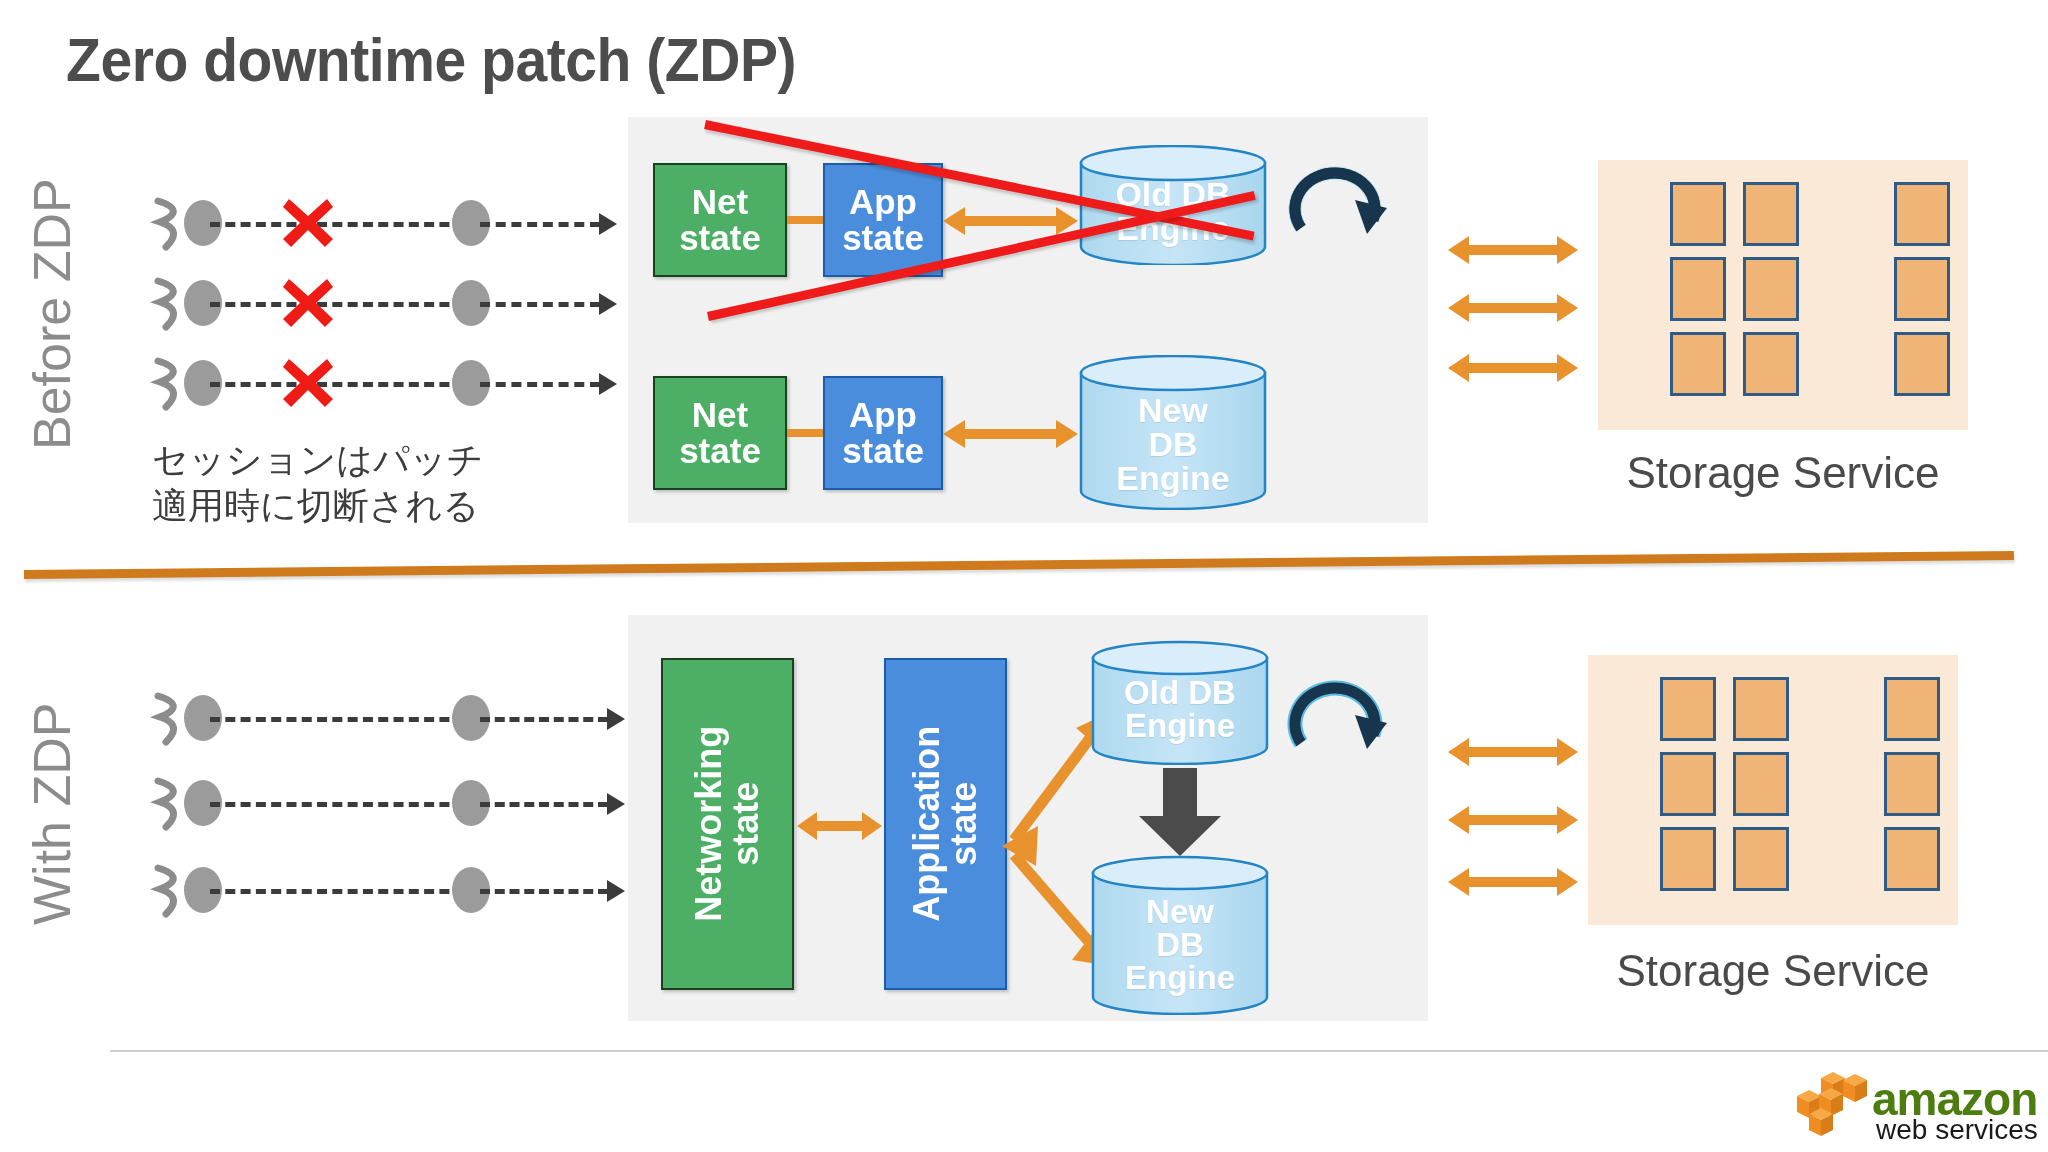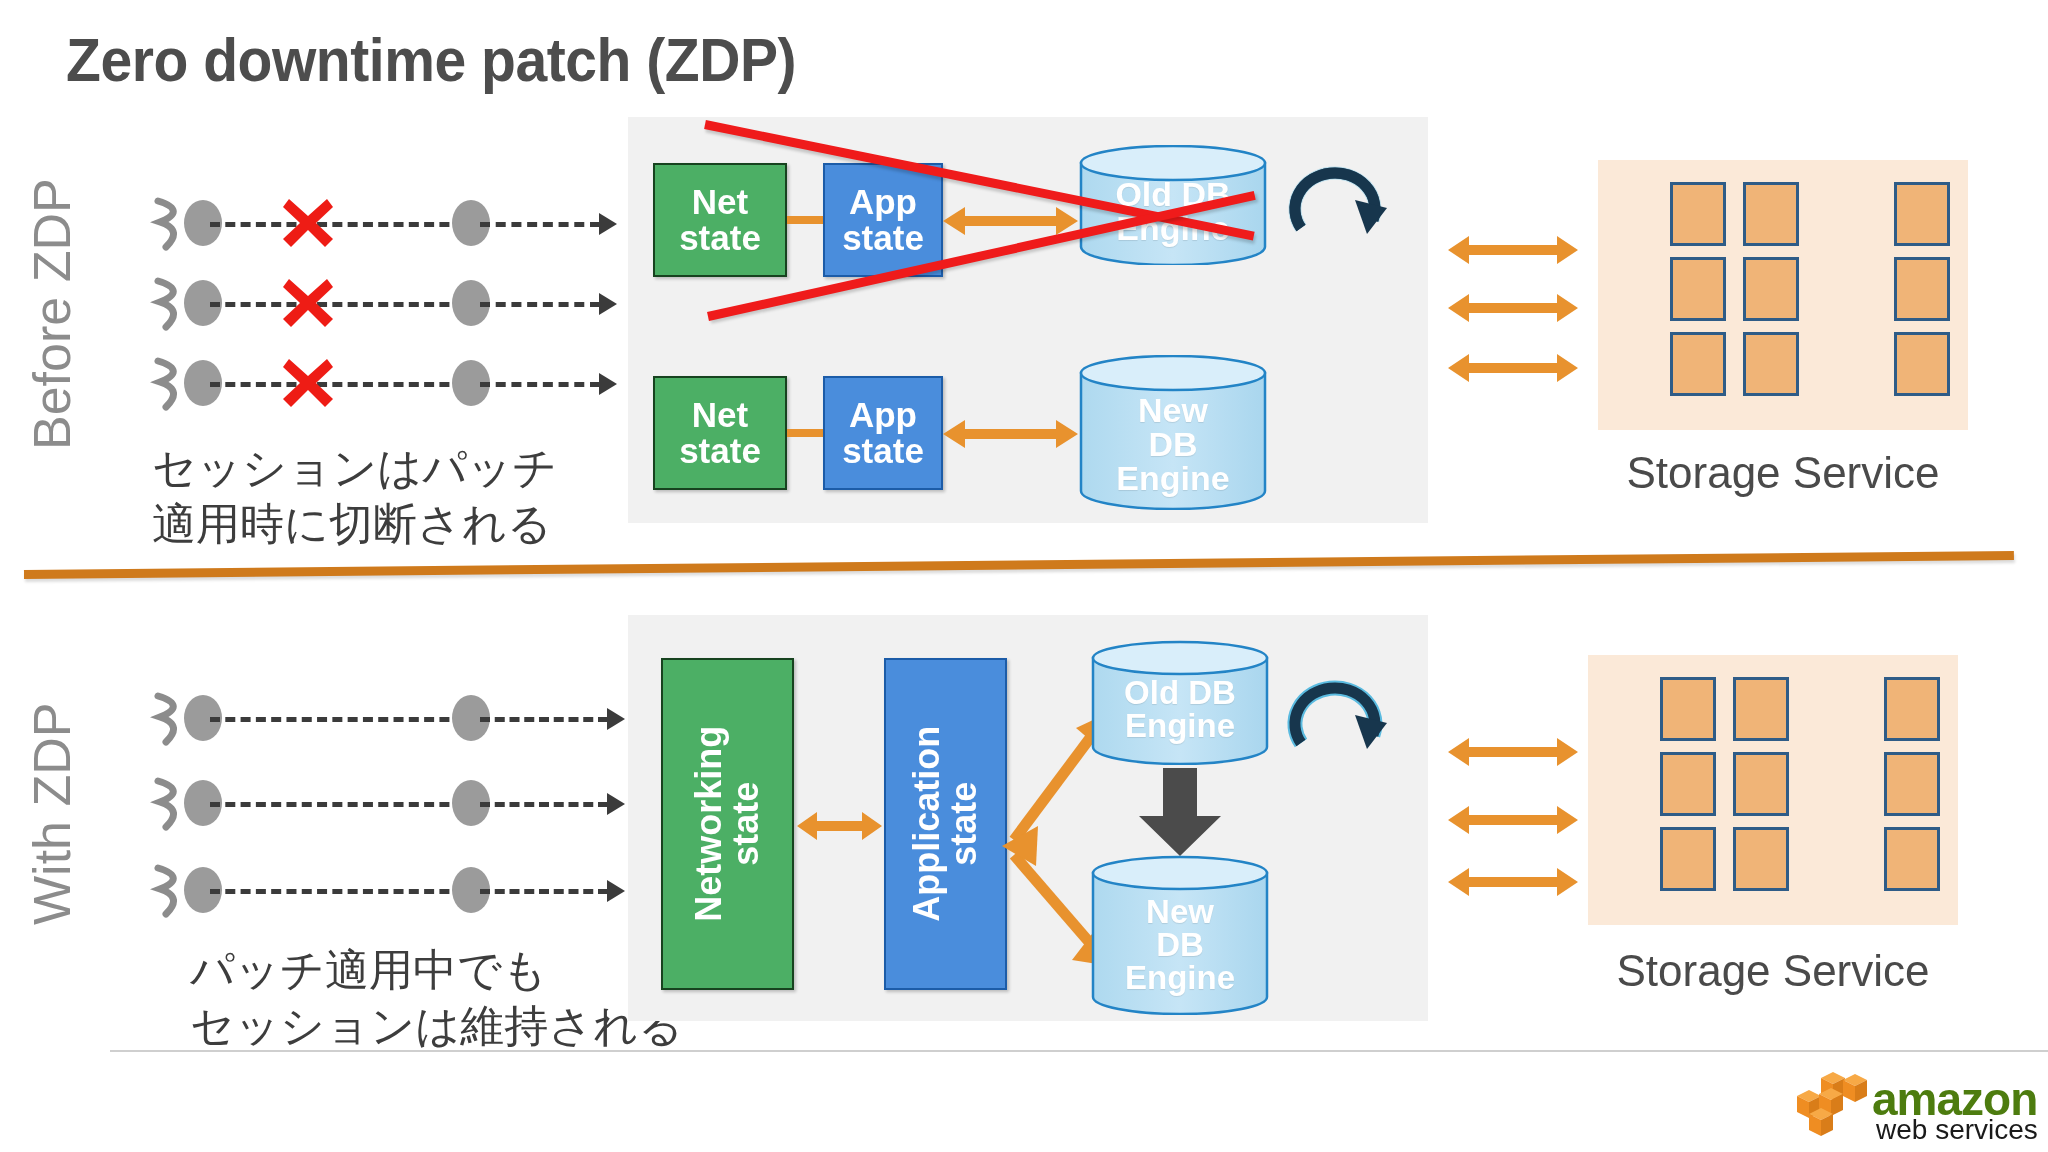--- a/index.html
+++ b/index.html
@@ -51,24 +51,24 @@
     border-bottom: 11px solid transparent;
     border-left: 18px solid #3b3b3b;
   }
   .red-x {
     position: absolute; width: 56px; height: 56px;
   }
 
   
   .caption {
     position: absolute;
-    font-size: 44px; line-height: 1.28;
+    font-size: 36px; line-height: 1.28;
     color: #3d3d3d;
     white-space: pre-line;
-    font-family: Liberation Sans, sans-serif;
+    font-family: Liberation Mono, monospace;
   }
 
   
   .gray-panel {
     position: absolute; background: #f1f1f1;
   }
 
   
   .state-box {
     position: absolute;
@@ -322,22 +322,20 @@
     <svg class="squiggle" viewBox="0 0 40 56">
       <path d="M8 6 C 28 12, 28 20, 10 27 C 28 33, 26 42, 16 52" fill="none" stroke="#8c8c8c" stroke-width="7" stroke-linecap="round"></path>
     </svg>
     <div class="node" style="left:34px; top:5px;"></div>
     <div class="dashline" style="left:60px; top:27px; width:270px;"></div>
     <div class="node" style="left:302px; top:5px;"></div>
     <div class="dashline" style="left:330px; top:27px; width:128px;"></div>
     <div class="arrowhead" style="left:457px; top:18px;"></div>
   </div>
 
-  <div class="caption" style="left:190px; top:942px;">パッチ適用中でも
-セッションは維持される</div>
 
   <div class="gray-panel" style="left:628px; top:615px; width:800px; height:406px;"></div>
 
   <div class="state-box net vertical" style="left:661px; top:658px; width:133px; height:332px; font-size:36px;">
     <span style="white-space:pre-line; text-align:center;">Networking
 state</span>
   </div>
 
   <svg class="biarrow" style="left:797px; top:806px; width:85px; height:40px;" viewBox="0 0 85 40">
     <path d="M0 20 L20 6 L20 15 L65 15 L65 6 L85 20 L65 34 L65 25 L20 25 L20 34 Z" fill="#e8922e"></path>

